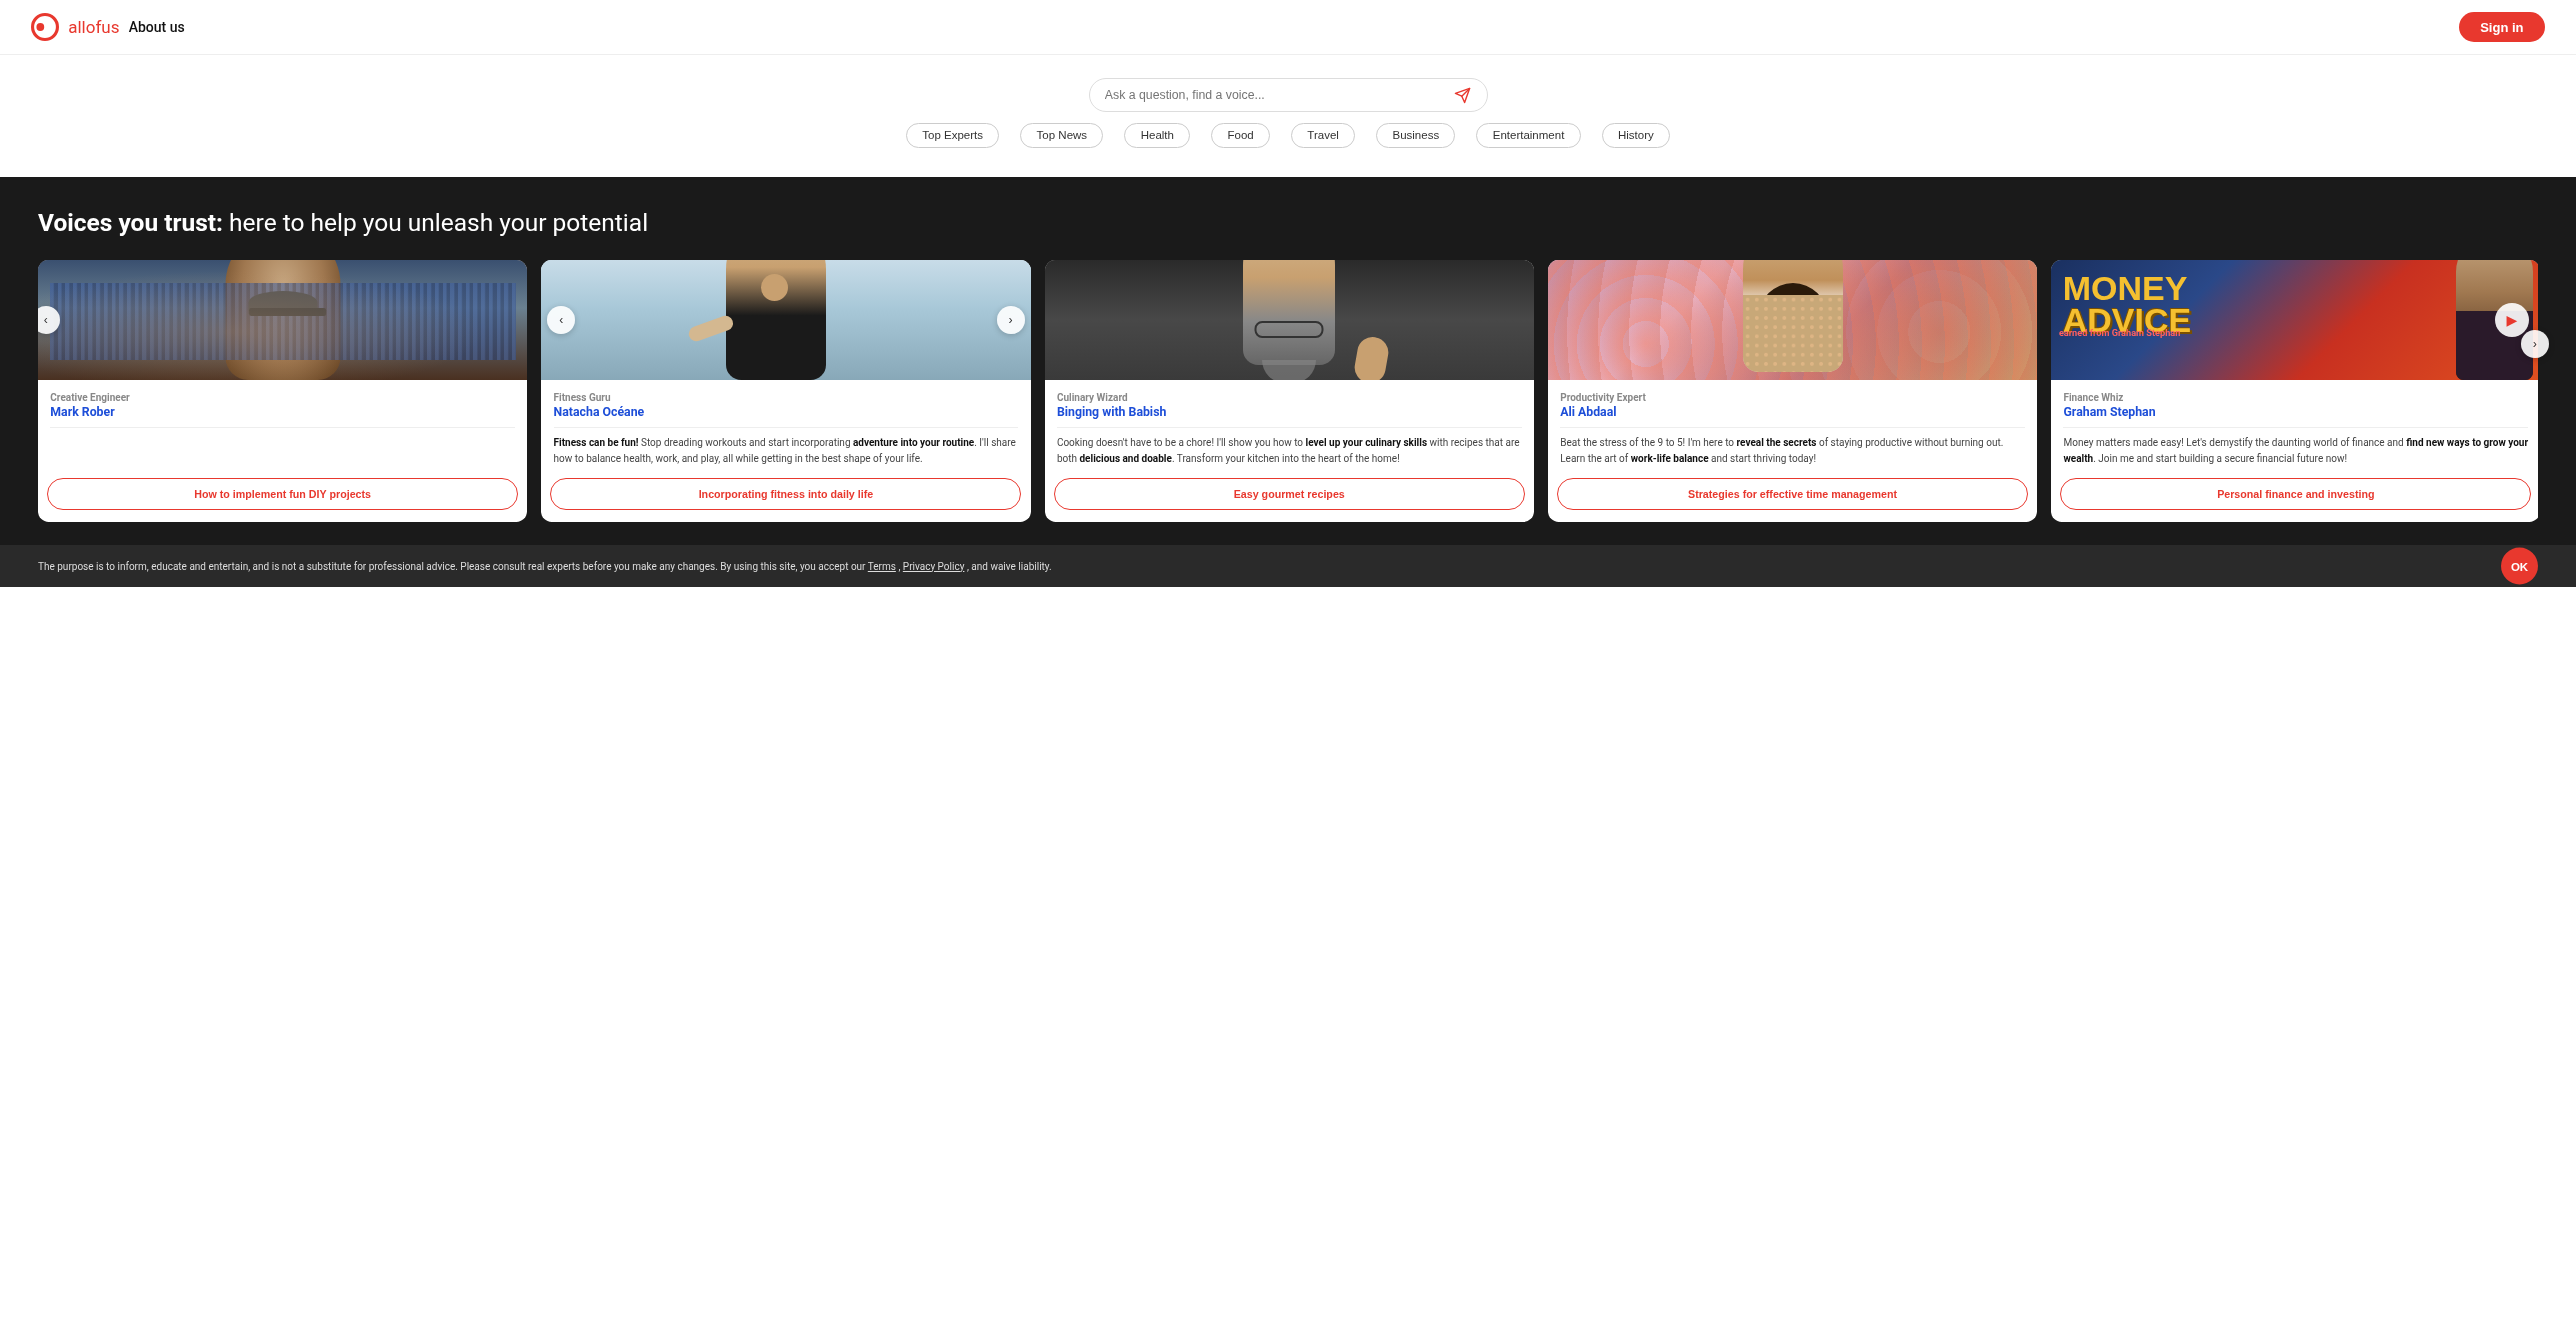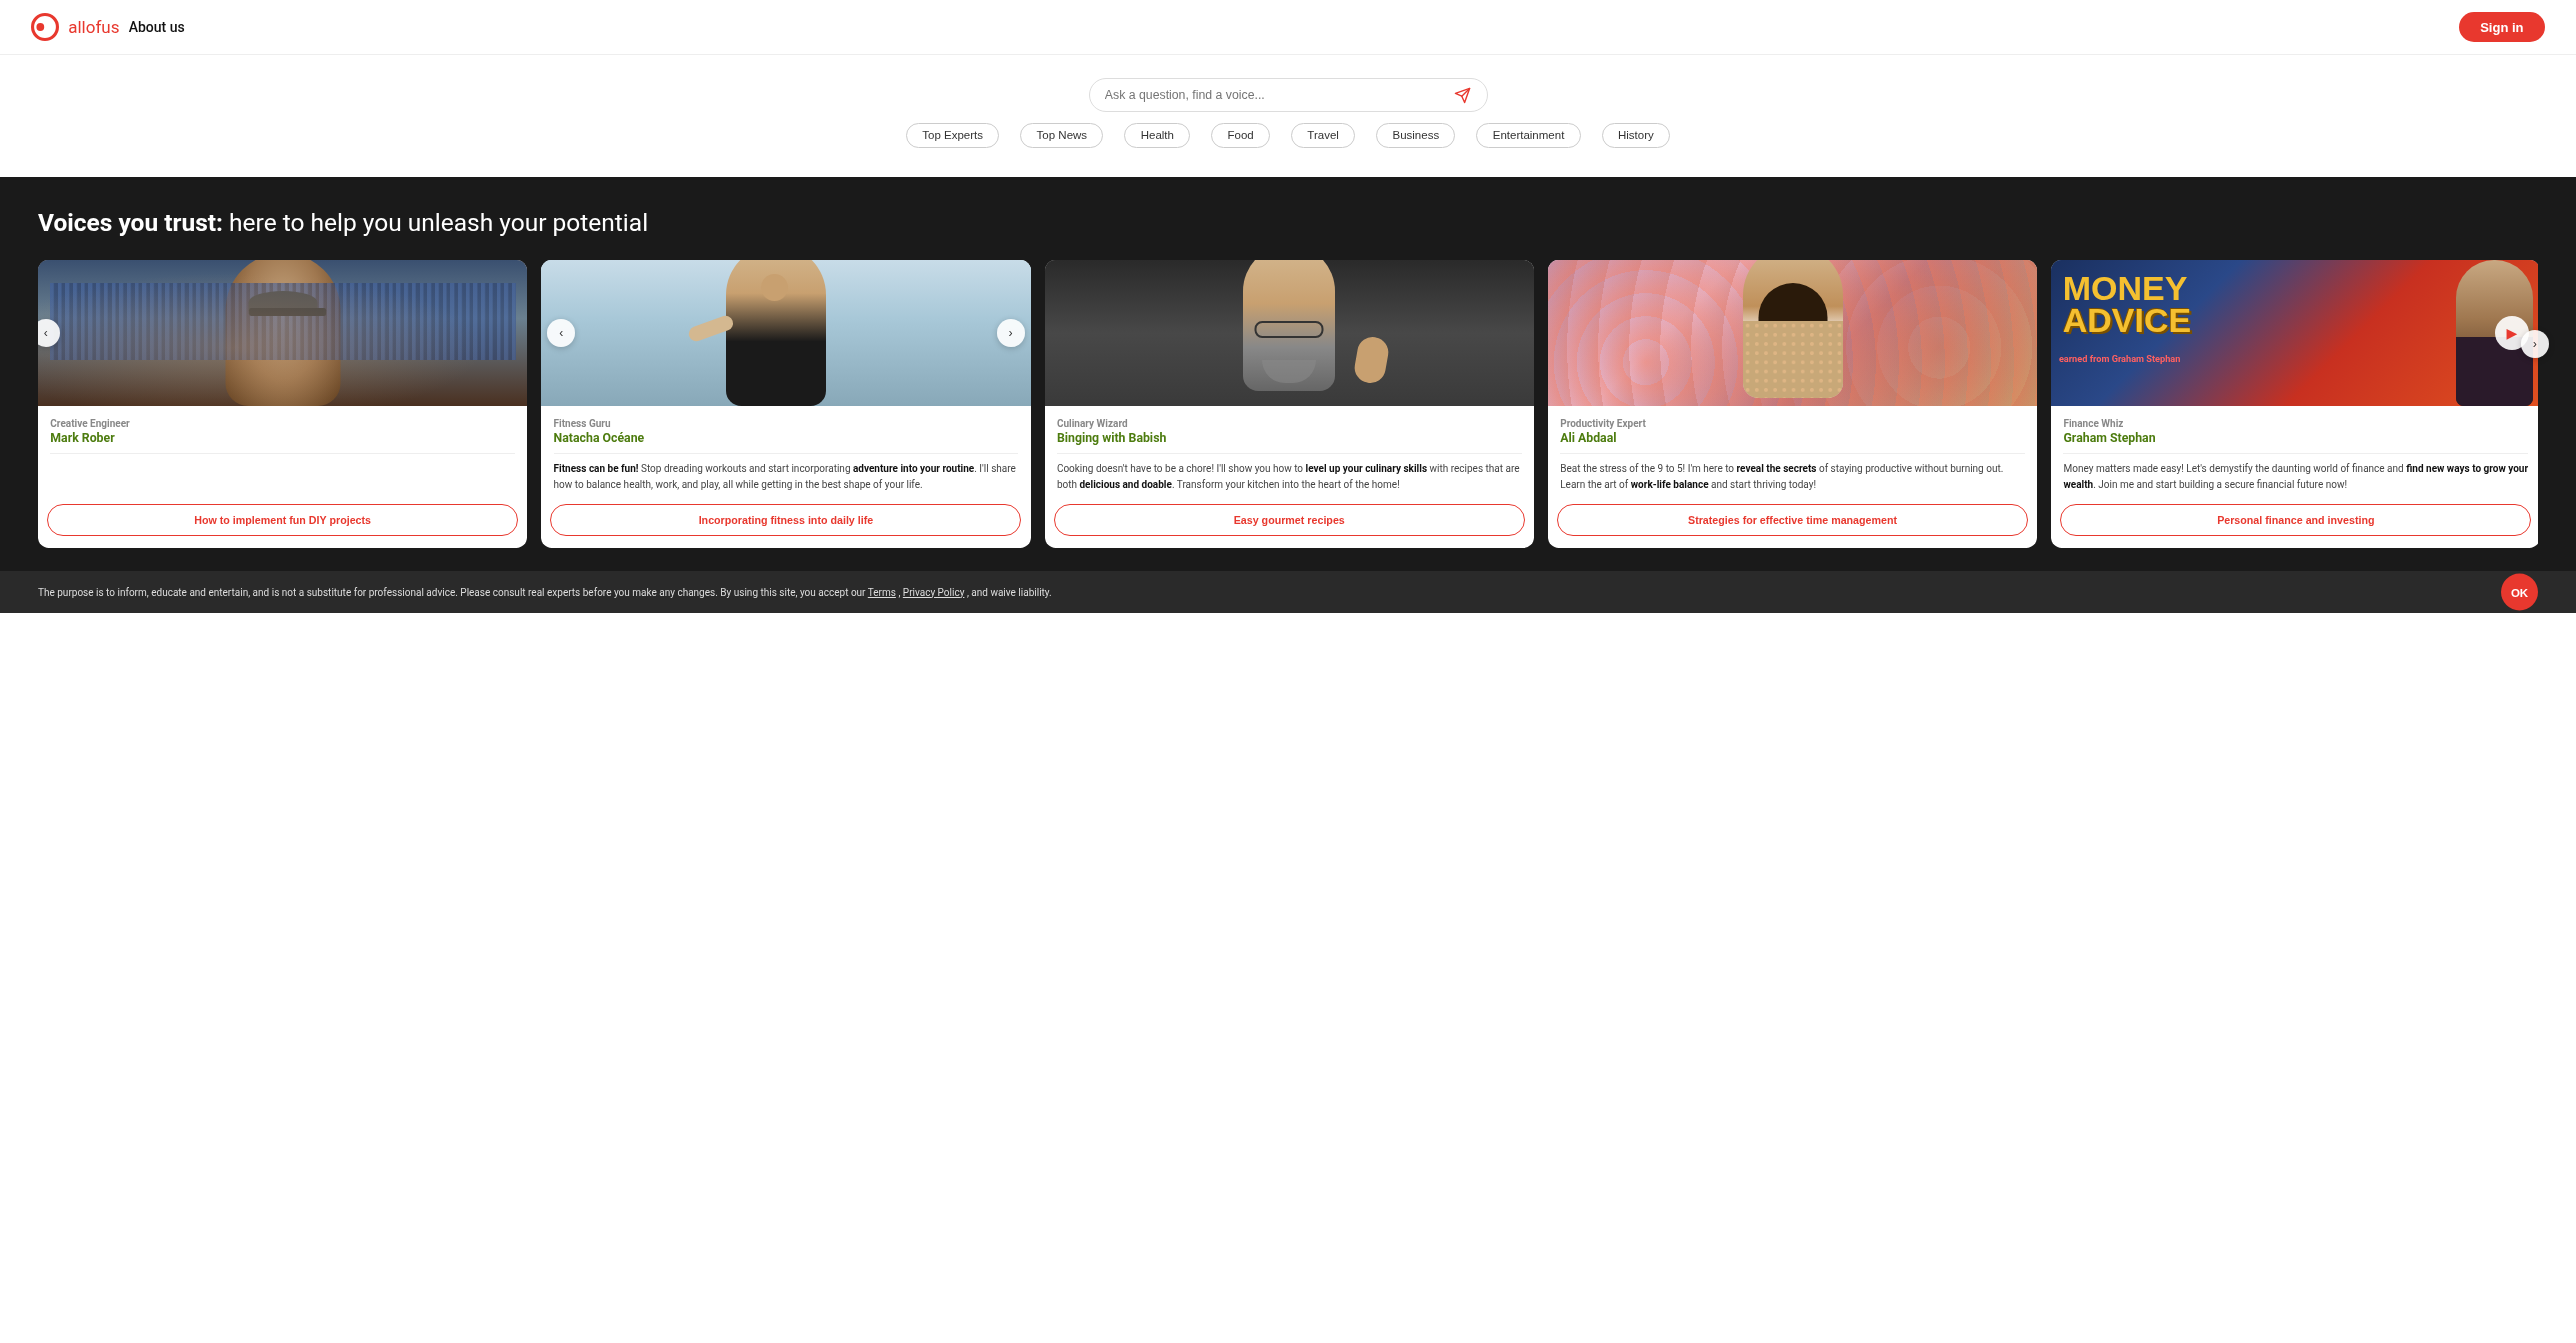--- a/index.html
+++ b/index.html
@@ -130,21 +130,21 @@
       border-radius: 10.7px;
       overflow: hidden;
       flex: 0 0 calc(20% - 10.7px);
       min-width: 199px;
       display: flex;
       flex-direction: column;
       position: relative;
     }
     .card-image-placeholder {
       width: 100%;
-      height: 146px;
+      height: 120px;
       background: #666;
       display: flex;
       align-items: center;
       justify-content: center;
       position: relative;
       overflow: hidden;
     }
 
     
     .card-img-1 {
@@ -194,21 +194,21 @@
     }
     .card-role {
       font-size: 10px;
       color: #888;
       margin-bottom: 1.5px;
       font-weight: bold;
     }
     .card-name {
       font-size: 12.3px;
       font-weight: 700;
-      color: #4d7c0f;
+      color: #1d4ed8;
       margin-bottom: 7.7px;
     }
     .card-divider {
       height: 0.8px;
       background: #eee;
       margin-bottom: 7.7px;
     }
     .card-desc {
       font-size: 10px;
       color: #444;

